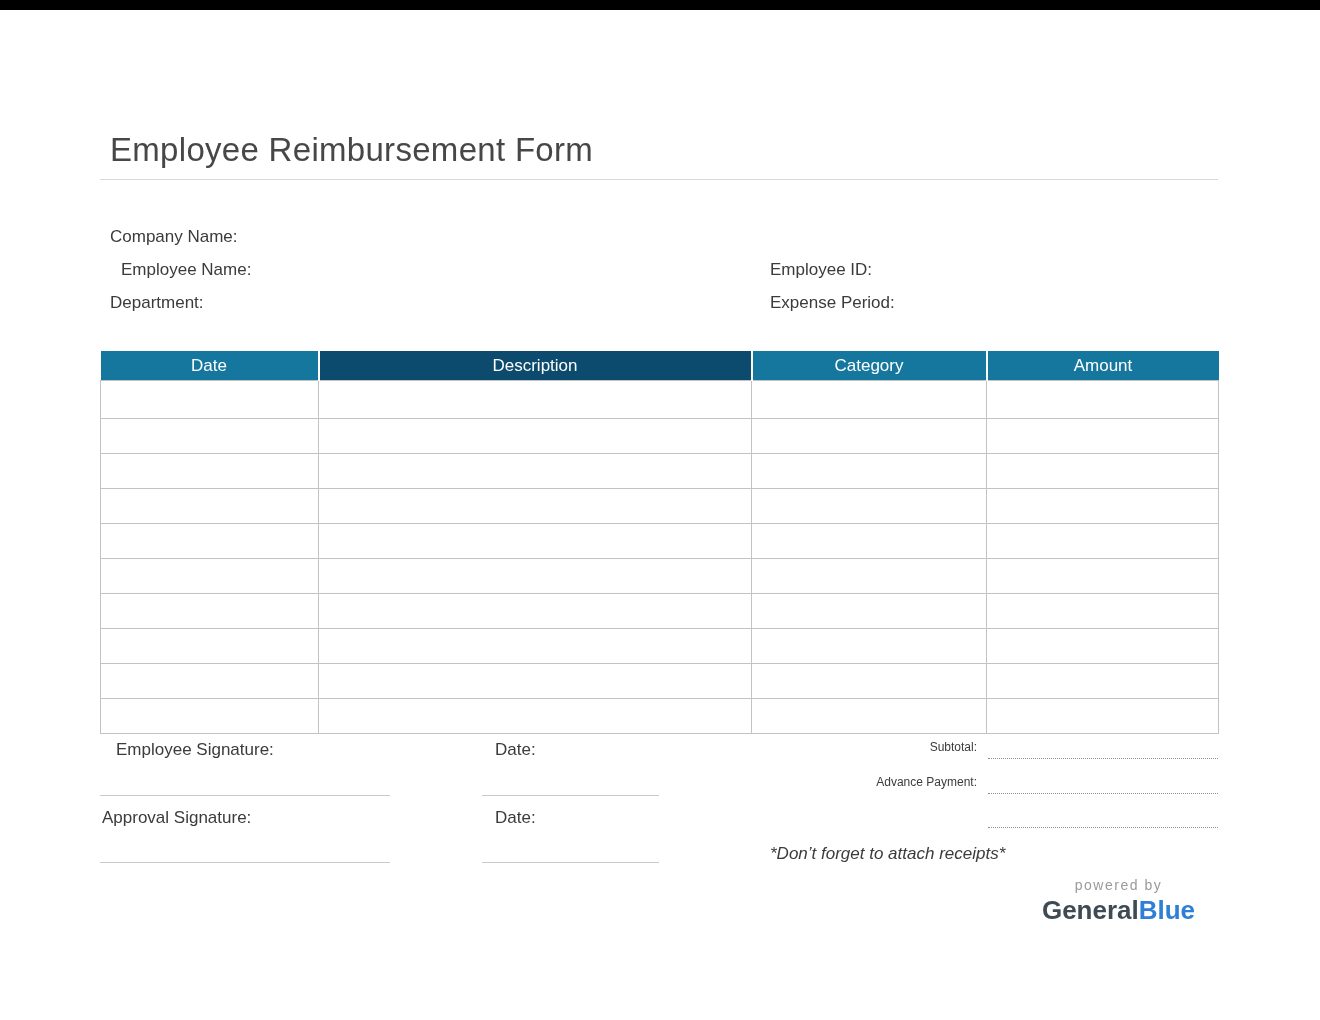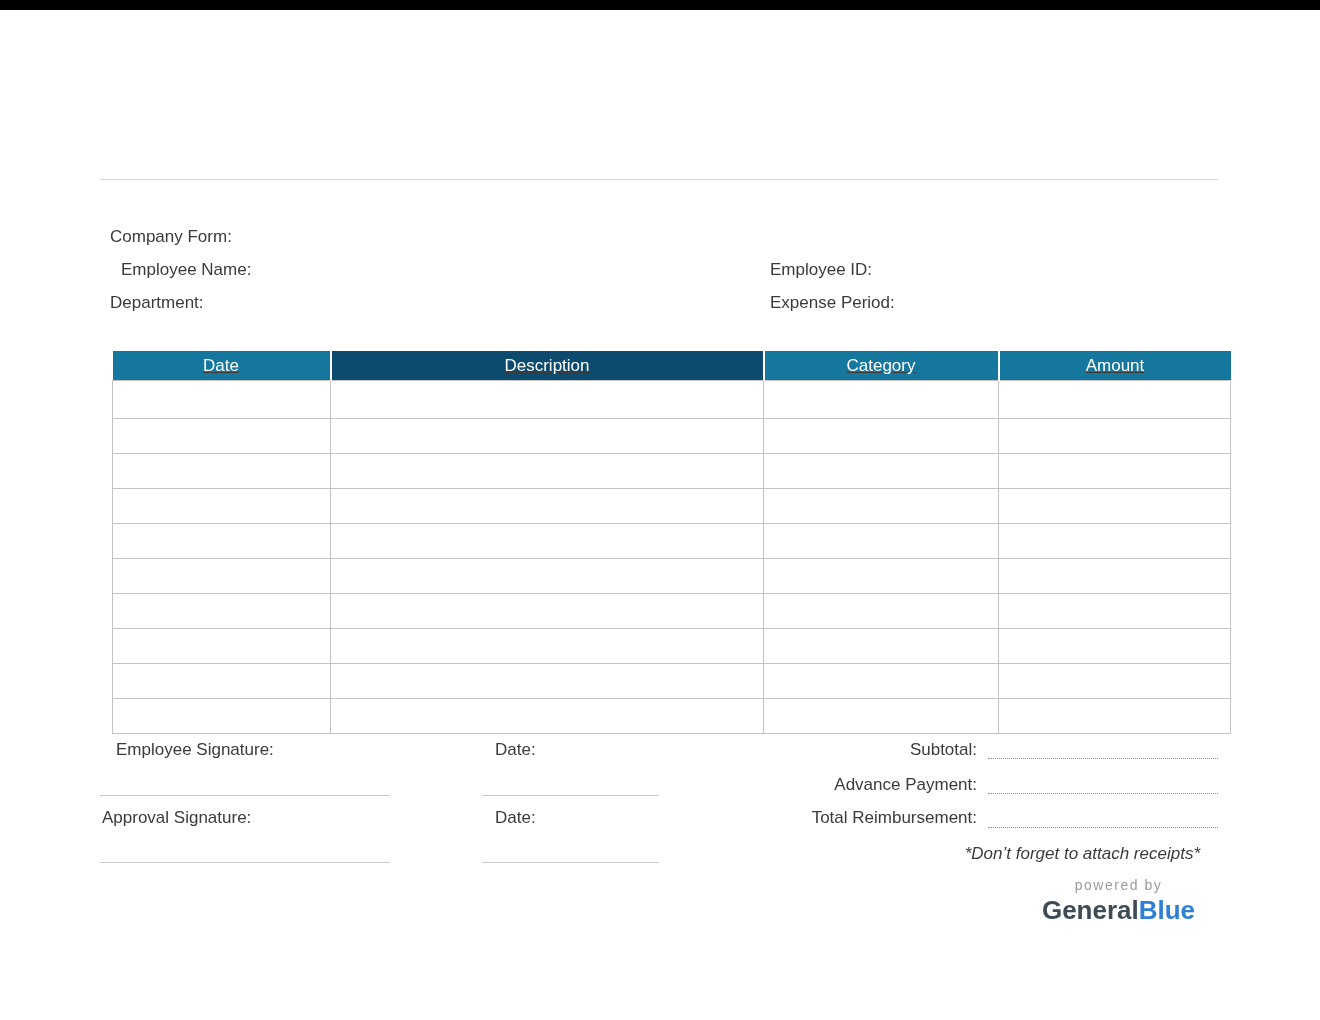--- a/index.html
+++ b/index.html
@@ -40,26 +40,25 @@
     border-top: 1px solid #d8d8d8;
   }
   .label {
     position: absolute;
     font-size: 17px;
     color: #3b3b3b;
     white-space: nowrap;
   }
   table.expense {
     position: absolute;
-    left: 112px;
+    left: 100px;
     top: 351px;
     width: 1118px;
     border-collapse: collapse;
     table-layout: fixed;
-    text-decoration: underline;
   }
   table.expense th {
     height: 29px;
     color: #ffffff;
     font-size: 17px;
     font-weight: 400;
     text-align: center;
     vertical-align: middle;
     padding: 0;
   }
@@ -80,30 +79,30 @@
     height: 0;
   }
   .dotted-field {
     position: absolute;
     border-bottom: 1px dotted #8f8f8f;
     height: 0;
   }
   .right-label {
     position: absolute;
     text-align: right;
-    font-size: 17px;
+    font-size: 12px;
     color: #3b3b3b;
     white-space: nowrap;
   }
   .note {
     position: absolute;
     font-style: italic;
     font-size: 17px;
     color: #3b3b3b;
-    text-align: right;
+    text-align: left;
   }
   .powered {
     position: absolute;
     font-size: 14px;
     color: #9a9a9a;
     letter-spacing: 1.5px;
     text-align: center;
   }
   .brand {
     position: absolute;
@@ -115,23 +114,24 @@
   .brand .part1 { color: #3e4b55; }
   .brand .part2 { color: #2e7fd6; margin-top: 24px; }
 </style>
 </head>
 <body>
 
 <div class="page">
 
   <div class="top-bar" style="background-color: rgb(0, 0, 0);"></div>
 
+  <h1 class="title" style="margin:0">Employee Reimbursement Form</h1>
   <div class="title-rule"></div>
 
-  <div class="label" style="left:110px; top:227px">Company Form:</div>
+  <div class="label" style="left:110px; top:227px">Company Name:</div>
   <div class="label" style="left:121px; top:260px">Employee Name:</div>
   <div class="label" style="left:770px; top:260px">Employee ID:</div>
   <div class="label" style="left:110px; top:293px">Department:</div>
   <div class="label" style="left:770px; top:293px">Expense Period:</div>
 
   <table class="expense">
     <colgroup>
       <col style="width:218px">
       <col style="width:433px">
       <col style="width:235px">
@@ -215,21 +215,20 @@
   <div class="dotted-field" style="left:988px; width:230px; top:758px"></div>
 
   <div class="right-label" style="left:650px; width:327px; top:775px">Advance Payment:</div>
   <div class="dotted-field" style="left:988px; width:230px; top:793px"></div>
 
   <div class="sig-line" style="left:100px; width:290px; top:795px"></div>
   <div class="sig-line" style="left:482px; width:177px; top:795px"></div>
 
   <div class="label" style="left:102px; top:808px">Approval Signature:</div>
   <div class="label" style="left:495px; top:808px">Date:</div>
-  <div class="right-label" style="left:650px; width:327px; top:808px">Total Reimbursement:</div>
   <div class="dotted-field" style="left:988px; width:230px; top:827px"></div>
 
   <div class="sig-line" style="left:100px; width:290px; top:862px"></div>
   <div class="sig-line" style="left:482px; width:177px; top:862px"></div>
 
   <div class="note" style="left:770px; width:430px; top:844px">*Don’t forget to attach receipts*</div>
 
   <div class="powered" style="left:1019px; width:199px; top:877px">powered by</div>
   <div class="brand" style="left:1019px; width:199px; top:895px">
     <span class="part1" style="color: rgb(62, 75, 85);">General</span><span class="part2" style="color: rgb(46, 127, 214);">Blue</span>

